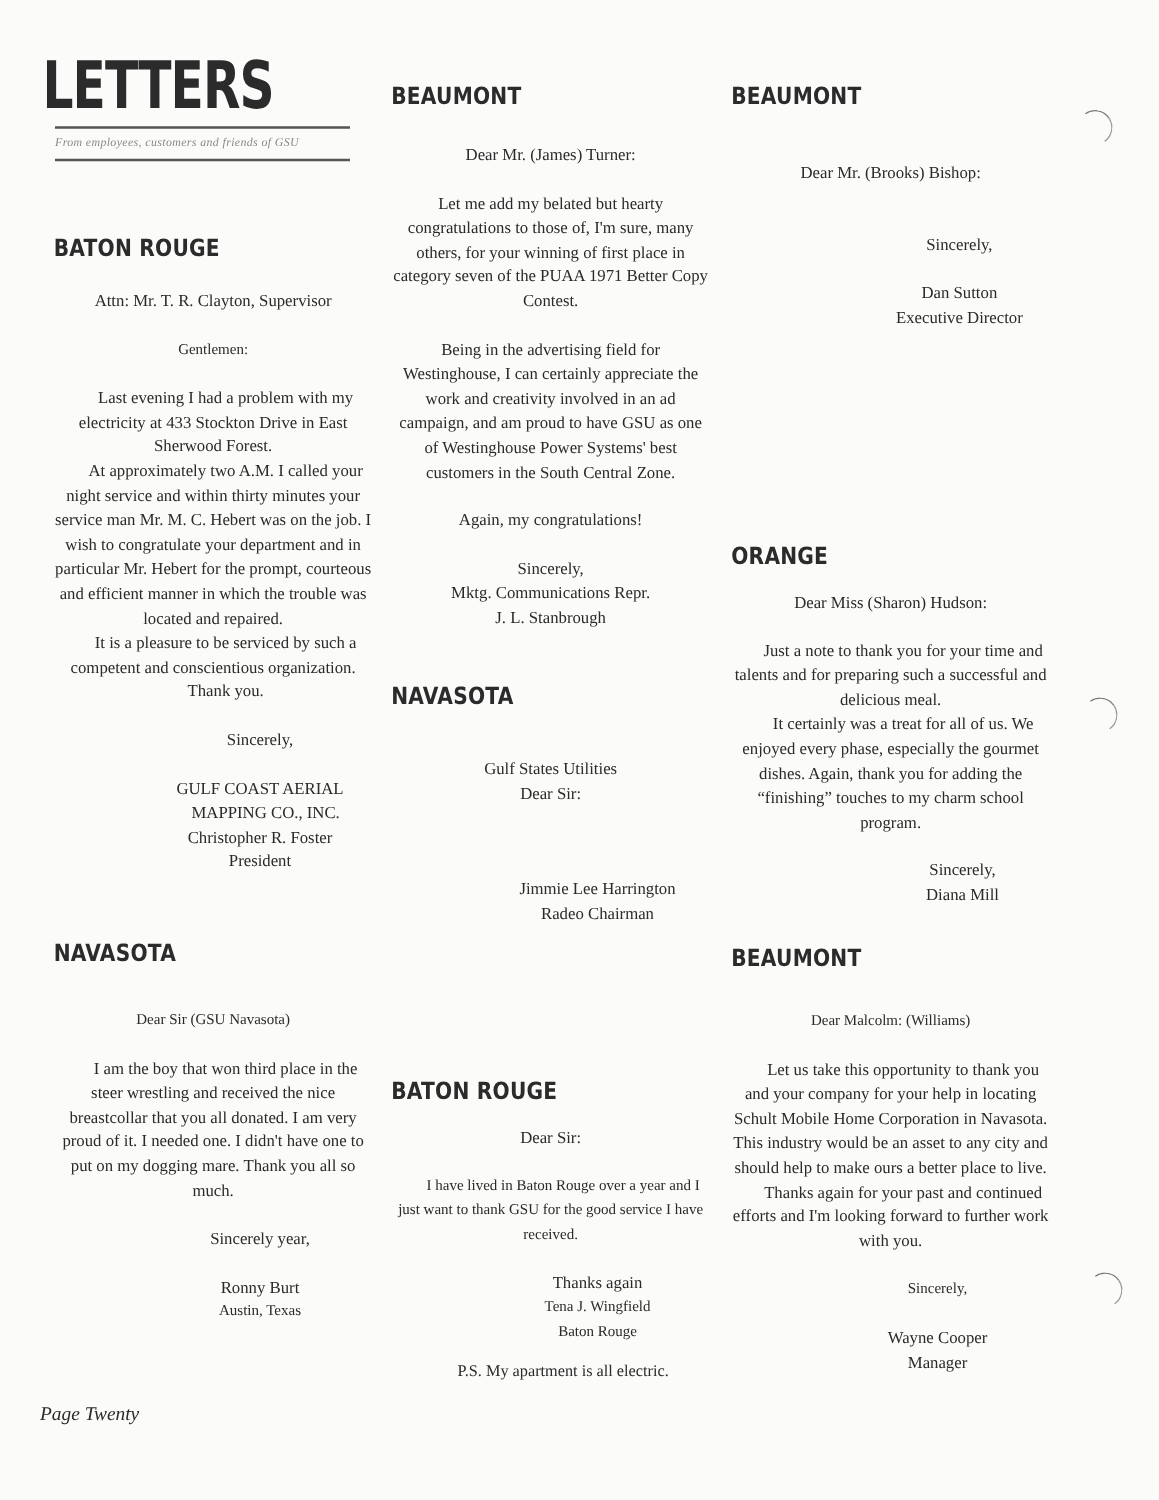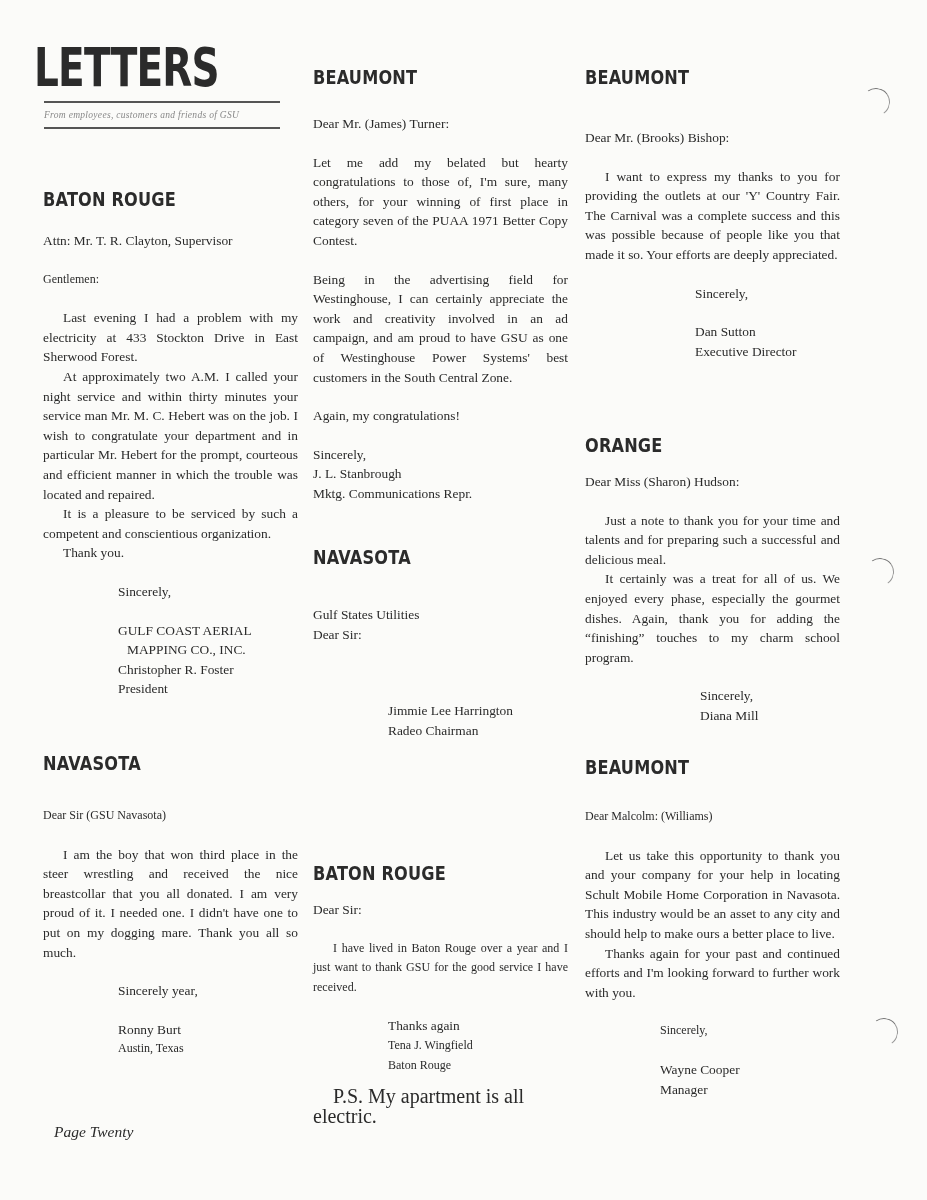--- a/index.html
+++ b/index.html
@@ -19,32 +19,32 @@
   .tagline {
     left: 44px; top: 110px; width: 240px;
     font-style: italic; font-size: 9.5px; color: #888; letter-spacing: 0.3px;
   }
   .heading {
     font-family: "DejaVu Sans", sans-serif; font-weight: bold;
     font-size: 19px; color: #2b2b2b; letter-spacing: 0.2px;
     transform: scaleX(0.85); transform-origin: left top; white-space: nowrap;
   }
   .col { width: 255px; font-size: 13.4px; line-height: 19.6px; }
-  .col p { margin: 0; }
+  .col p { margin: 0; text-align: center; }
   .just { text-align: justify; }
   .ind { text-indent: 20px; }
   .sig { padding-left: 75px; }
   .small { font-size: 12px; }
   .gap { height: 19px; }
   .hole {
     width: 26px; height: 26px; border-radius: 50%;
     border: 1.5px solid transparent; border-top-color: #777; border-right-color: #999;
     transform: rotate(10deg);
   }
-  .footer { left: 54px; top: 1123px; font-style: italic; font-size: 15.5px; text-align: right; }
+  .footer { left: 32px; top: 1123px; font-style: italic; font-size: 15.5px; text-align: right; }
 </style>
 </head>
 <body>
 
 <div class="abs masthead">LETTERS</div>
 <div class="abs rule" style="top:101px"></div>
 <div class="abs tagline">From employees, customers and friends of GSU</div>
 <div class="abs rule" style="top:127px"></div>
 
 <div class="abs heading" style="left:43px; top:188px">BATON ROUGE</div>
@@ -83,22 +83,22 @@
 <div class="abs col" style="left:313px; top:114px">
   <p>Dear Mr. (James) Turner:</p>
   <div class="gap"></div>
   <p class="just">Let me add my belated but hearty congratulations to those of, I'm sure, many others, for your winning of first place in category seven of the PUAA 1971 Better Copy Contest.</p>
   <div class="gap"></div>
   <p class="just">Being in the advertising field for Westinghouse, I can certainly appreciate the work and creativity involved in an ad campaign, and am proud to have GSU as one of Westinghouse Power Systems' best customers in the South Central Zone.</p>
   <div class="gap"></div>
   <p>Again, my congratulations!</p>
   <div class="gap"></div>
   <p>Sincerely,</p>
+  <p>Mktg. Communications Repr.</p>
   <p>J. L. Stanbrough</p>
-  <p>Mktg. Communications Repr.</p>
 </div>
 
 <div class="abs heading" style="left:313px; top:546px">NAVASOTA</div>
 <div class="abs col" style="left:313px; top:605px">
   <p>Gulf States Utilities</p>
   <p>Dear Sir:</p>
   <div class="gap"></div>
   <div class="gap"></div>
   <div class="gap"></div>
   <p class="sig">Jimmie Lee Harrington</p>
@@ -108,28 +108,27 @@
 <div class="abs heading" style="left:313px; top:862px">BATON ROUGE</div>
 <div class="abs col" style="left:313px; top:900px">
   <p>Dear Sir:</p>
   <div class="gap"></div>
   <p class="just ind small">I have lived in Baton Rouge over a year and I just want to thank GSU for the good service I have received.</p>
   <div class="gap"></div>
   <p class="sig">Thanks again</p>
   <p class="sig small">Tena J. Wingfield</p>
   <p class="sig small">Baton Rouge</p>
   <div style="height:12px"></div>
-  <p class="ind" style="font-size:20px">P.S. My apartment is all electric.</p>
+  <p class="ind" style="font-size:13px">P.S. My apartment is all electric.</p>
 </div>
 
 <div class="abs heading" style="left:585px; top:66px">BEAUMONT</div>
 <div class="abs col" style="left:585px; top:128px">
   <p>Dear Mr. (Brooks) Bishop:</p>
   <div class="gap"></div>
-  <p class="just ind">I want to express my thanks to you for providing the outlets at our 'Y' Country Fair. The Carnival was a complete success and this was possible because of people like you that made it so. Your efforts are deeply appreciated.</p>
   <div class="gap"></div>
   <p class="sig" style="padding-left:110px">Sincerely,</p>
   <div class="gap"></div>
   <p class="sig" style="padding-left:110px">Dan Sutton</p>
   <p class="sig" style="padding-left:110px">Executive Director</p>
 </div>
 
 <div class="abs heading" style="left:585px; top:434px">ORANGE</div>
 <div class="abs col" style="left:585px; top:472px">
   <p>Dear Miss (Sharon) Hudson:</p>

